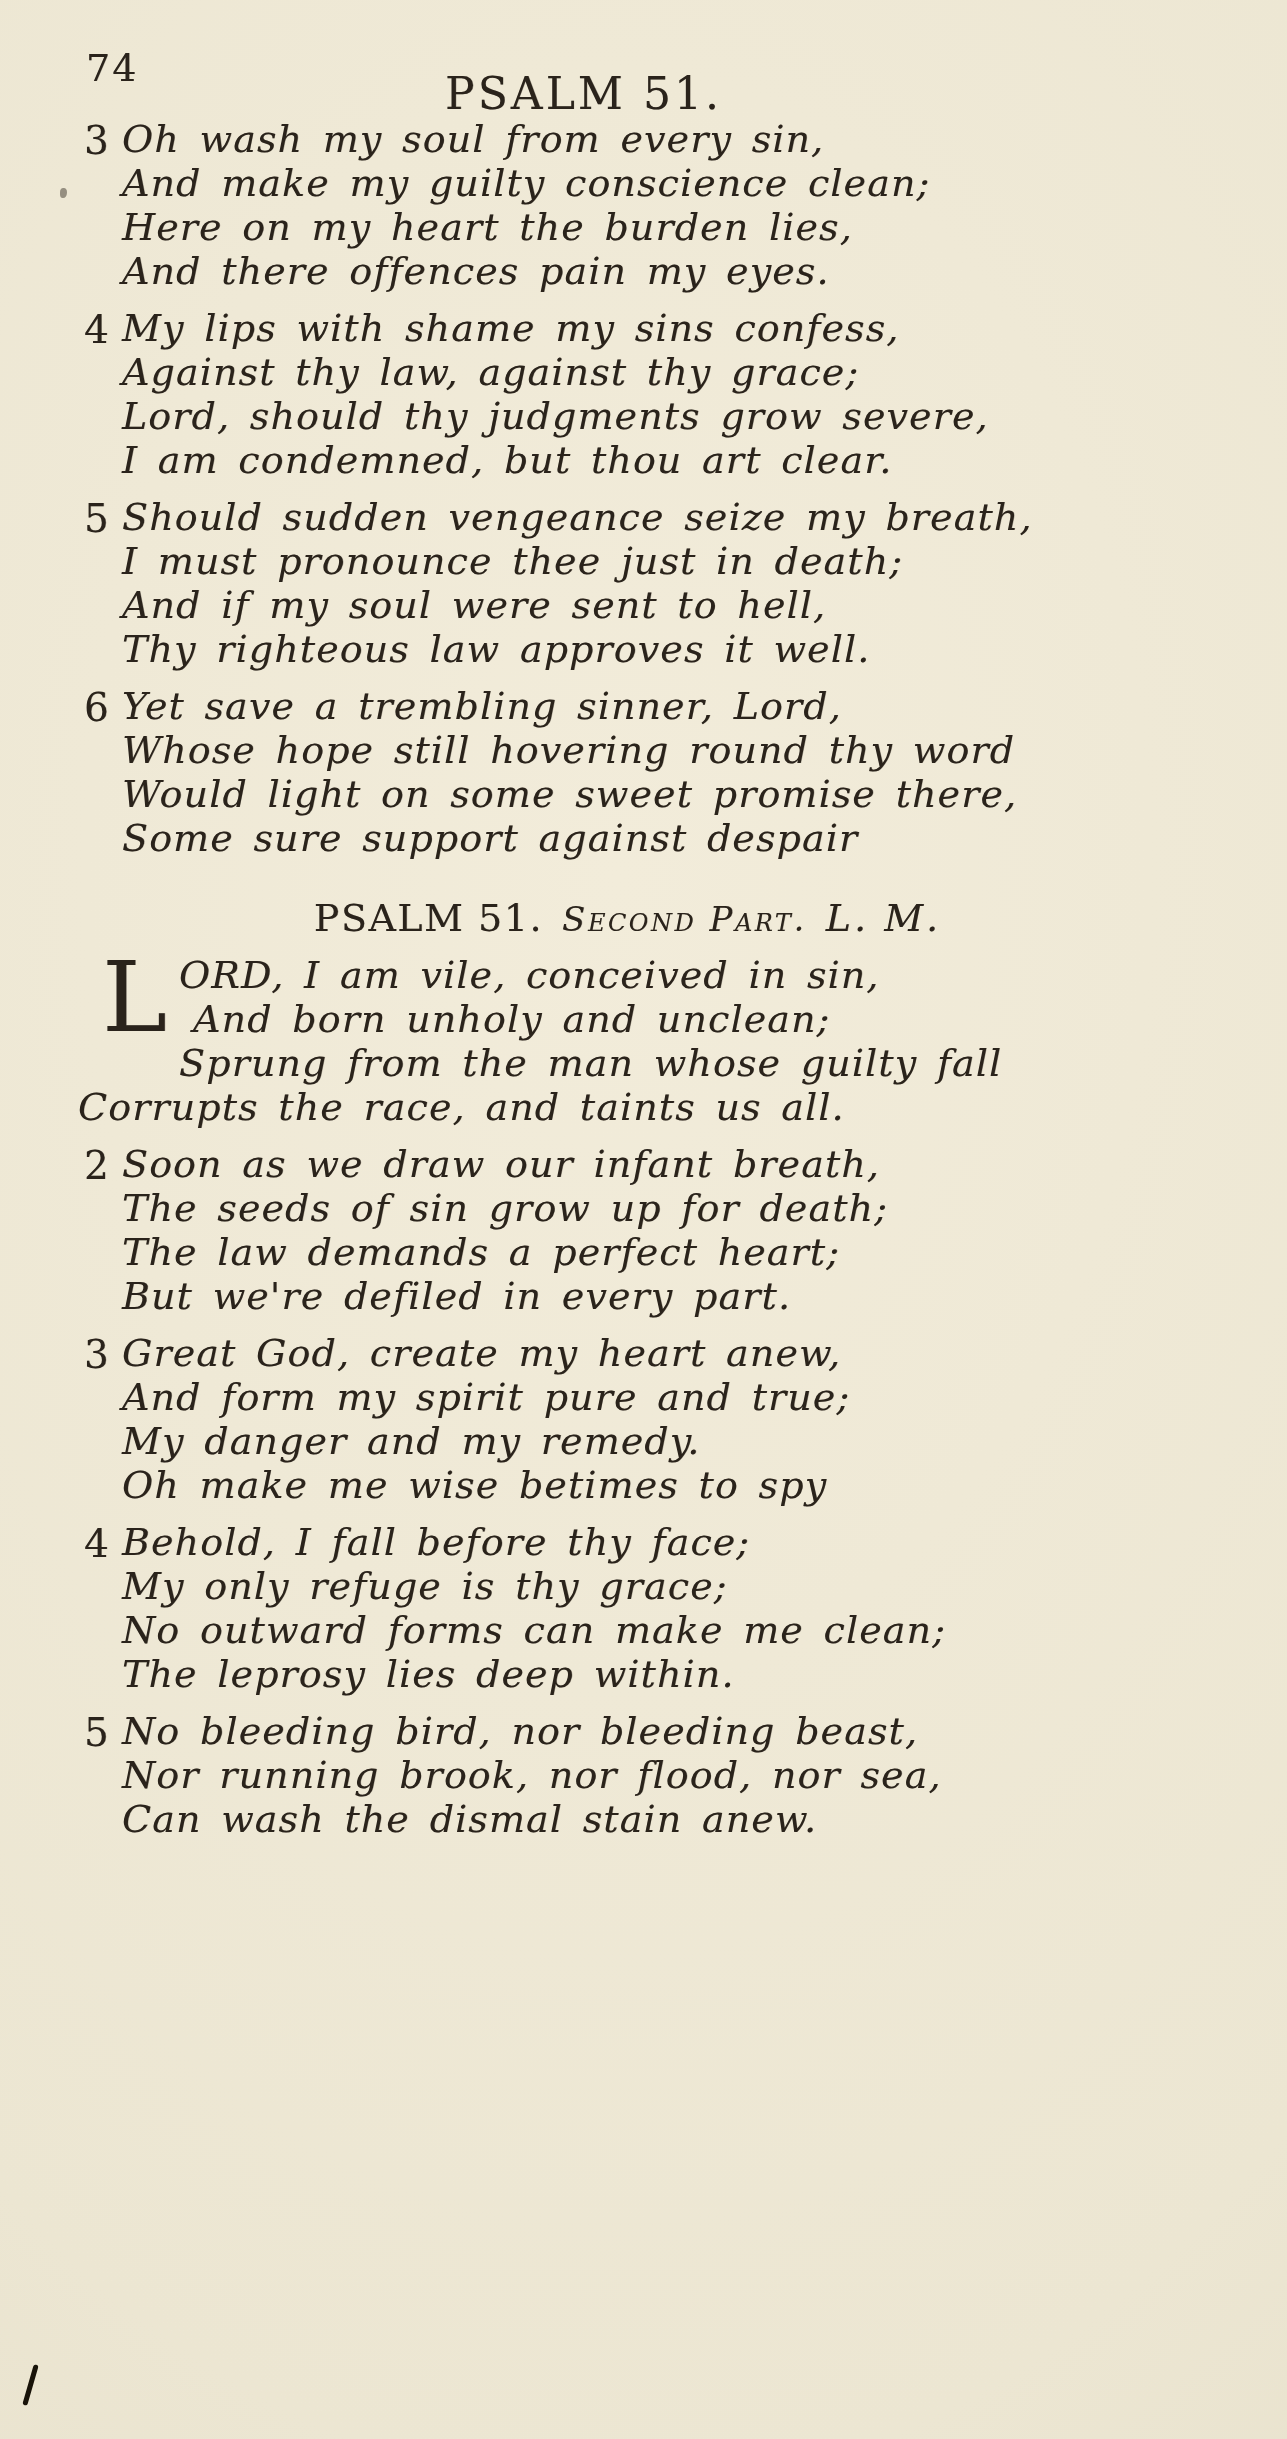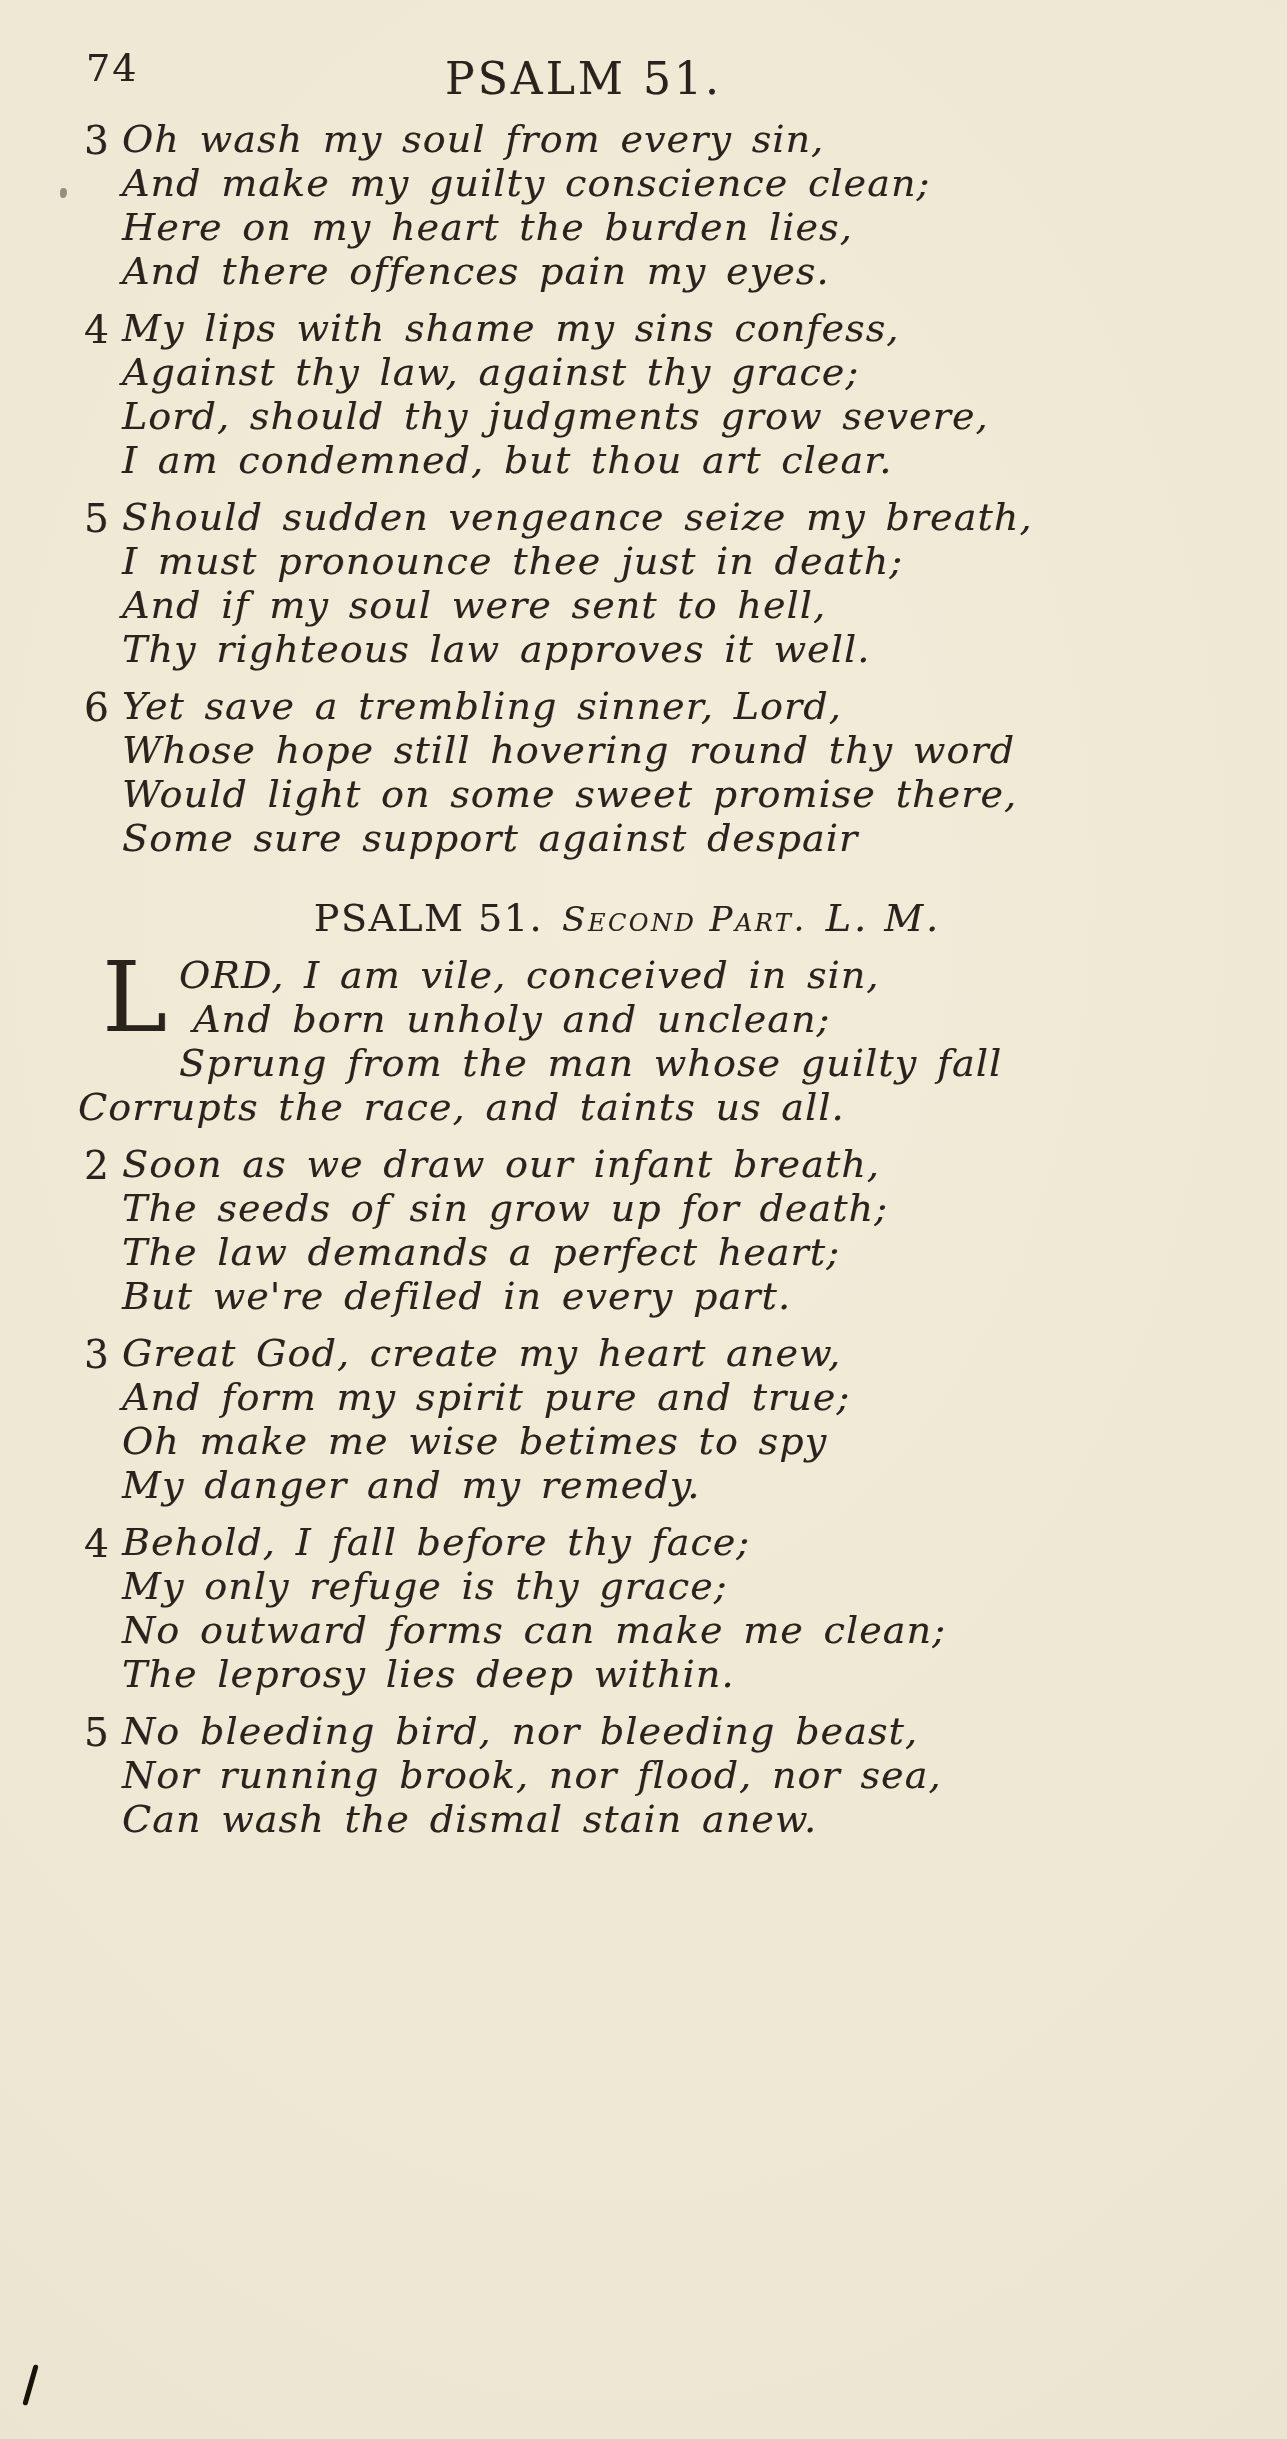--- a/index.html
+++ b/index.html
@@ -8,21 +8,21 @@
     position: relative;
     width: 1287px;
     height: 2439px;
     margin: 0 auto;
     background: radial-gradient(150% 120% at 48% 36%, #f2ecda 0%, #ece6d2 55%, #e1dac4 100%);
     font-family: "DejaVu Serif", "Liberation Serif", serif;
     color: #2a231b;
     overflow: hidden;
     text-shadow: 0.4px 0.4px 0 rgba(42,35,27,0.35);
   }
-  .header { position: relative; padding-top: 53px; height: 100px; }
+  .header { position: relative; padding-top: 68px; height: 100px; }
   .pagenum {
     position: absolute; left: 86px; top: 46px;
     font-size: 38px; letter-spacing: 2px;
   }
   .title {
     text-align: center;
     font-size: 44px;
     letter-spacing: 3px;
     transform: translateX(-60px);
   }
@@ -143,22 +143,22 @@
       <div class="vline">Soon as we draw our infant breath,</div>
       <div class="vline">The seeds of sin grow up for death;</div>
       <div class="vline">The law demands a perfect heart;</div>
       <div class="vline">But we're defiled in every part.</div>
     </div>
 
     <div class="verse">
       <span class="vnum">3</span>
       <div class="vline">Great God, create my heart anew,</div>
       <div class="vline">And form my spirit pure and true;</div>
+      <div class="vline">My danger and my remedy.</div>
       <div class="vline">Oh make me wise betimes to spy</div>
-      <div class="vline">My danger and my remedy.</div>
     </div>
 
     <div class="verse">
       <span class="vnum">4</span>
       <div class="vline">Behold, I fall before thy face;</div>
       <div class="vline">My only refuge is thy grace;</div>
       <div class="vline">No outward forms can make me clean;</div>
       <div class="vline">The leprosy lies deep within.</div>
     </div>
 

